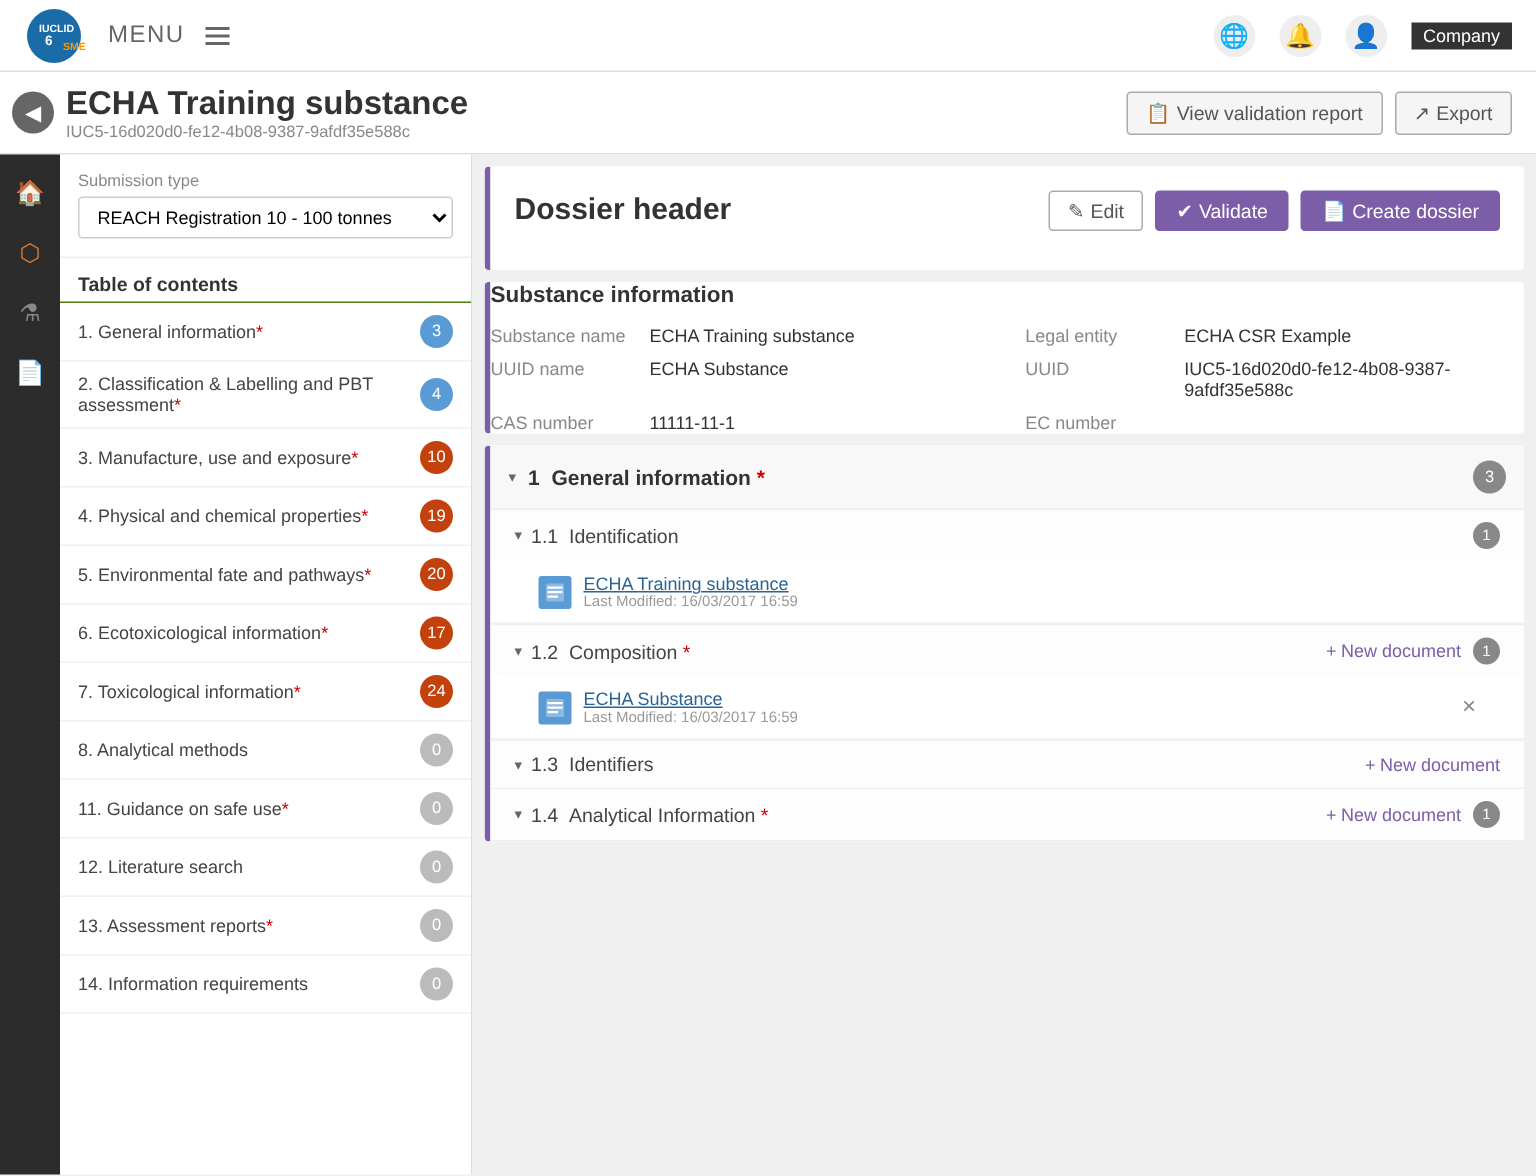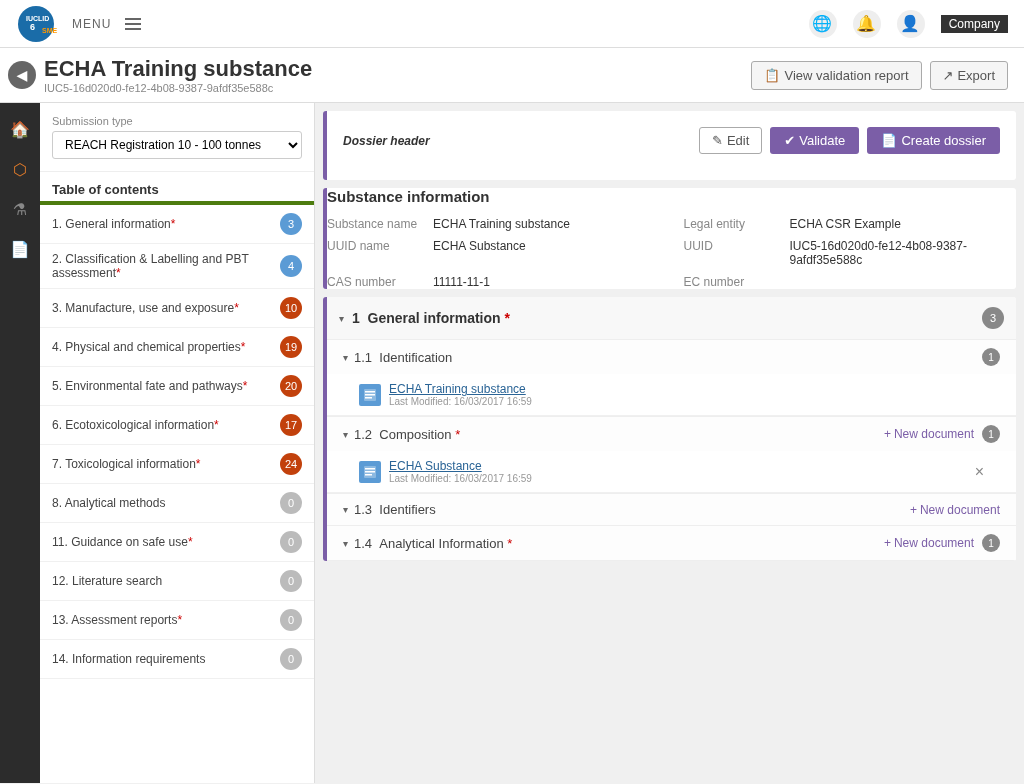--- a/index.html
+++ b/index.html
@@ -35,21 +35,21 @@
     
     .sidebar {
       width: 275px; min-width: 275px; background: #fff; border-right: 1px solid #ddd;
       display: flex; flex-direction: column; overflow-y: auto;
     }
 
     .submission-type { padding: 12px; border-bottom: 1px solid #eee; }
     .submission-type label { font-size: 11px; color: #888; display: block; margin-bottom: 4px; }
     .submission-select { width: 100%; padding: 5px 8px; border: 1px solid #ccc; border-radius: 3px; font-size: 12px; background: #fff; cursor: pointer; }
 
-    .toc-header { padding: 10px 12px 4px; font-weight: bold; font-size: 13px; color: #333; border-bottom: 4px solid #4d7c0f; }
+    .toc-header { padding: 10px 12px 4px; font-weight: bold; font-size: 13px; color: #333; border-bottom: 1px solid #4d7c0f; }
 
     .toc-item {
       display: flex; align-items: center; justify-content: space-between;
       padding: 8px 12px; border-bottom: 1px solid #f0f0f0; cursor: pointer;
     }
     .toc-item-label { font-size: 12px; color: #444; flex: 1; }
     .toc-item-label .required { color: #c00; }
     .toc-badge {
       min-width: 22px; height: 22px; border-radius: 50%; background: #888; color: #fff;
       font-size: 11px; display: flex; align-items: center; justify-content: center; padding: 0 4px;
@@ -57,21 +57,21 @@
     .toc-badge.blue { background: #5b9bd5; }
     .toc-badge.orange { background: #c2410c; }
     .toc-badge.zero { background: #bbb; }
 
     
     .content { flex: 1; overflow-y: auto; background: #f0f0f0; display: flex; flex-direction: column; }
 
     
     .dossier-header-section { background: #fff; margin: 8px; padding: 16px; border-radius: 3px; border-left: 4px solid #7b5ea7; }
     .dossier-header-top { display: flex; align-items: center; justify-content: space-between; margin-bottom: 10px; }
-    .dossier-header-title { font-size: 12px; font-weight: 600; color: #333; font-style: italic; }
+    .dossier-header-title { font-size: 20px; font-weight: 600; color: #333; }
     .btn-edit { display: flex; align-items: center; gap: 4px; padding: 5px 12px; border: 1px solid #aaa; background: #fff; border-radius: 3px; cursor: pointer; font-size: 13px; color: #555; }
     .dossier-fill-msg { color: #666; font-size: 13px; font-style: italic; margin-top: 4px; }
 
     
     .substance-info-section { background: #fff; margin: 0 8px 8px; border-radius: 3px; border-left: 4px solid #7b5ea7; }
     .substance-info-title { font-size: 15px; font-weight: 600; color: #333; margin-bottom: 12px; }
     .substance-grid { display: grid; grid-template-columns: 1fr 1fr; gap: 8px 24px; }
     .substance-field { display: flex; gap: 16px; align-items: flex-start; }
     .field-label { color: #888; font-size: 12px; min-width: 90px; }
     .field-value { color: #333; font-size: 12px; }
@@ -117,21 +117,21 @@
 <div class="header">
   <div class="header-left">
     <div class="logo">
       <svg width="44" height="38" viewBox="0 0 44 38">
         <circle cx="20" cy="19" r="18" fill="#1a6ca8"></circle>
         <text x="10" y="16" fill="white" font-size="7" font-weight="bold">IUCLID</text>
         <text x="14" y="25" fill="white" font-size="9" font-weight="bold">6</text>
         <text x="26" y="28" fill="#f90" font-size="7" font-weight="bold">SME</text>
       </svg>
     </div>
-    <span style="font-size:12px; color:#666; letter-spacing:1px; cursor:pointer;">MENU</span>
+    <span style="font-size:16px; color:#666; letter-spacing:1px; cursor:pointer;">MENU</span>
     <div style="display:flex; flex-direction:column; gap:3px; cursor:pointer; margin-left:2px;">
       <div style="width:16px;height:2px;background:#666;"></div>
       <div style="width:16px;height:2px;background:#666;"></div>
       <div style="width:16px;height:2px;background:#666;"></div>
     </div>
   </div>
   <div class="header-right">
     <div class="header-icon">🌐</div>
     <div class="header-icon">🔔</div>
     <div class="header-icon">👤</div>

